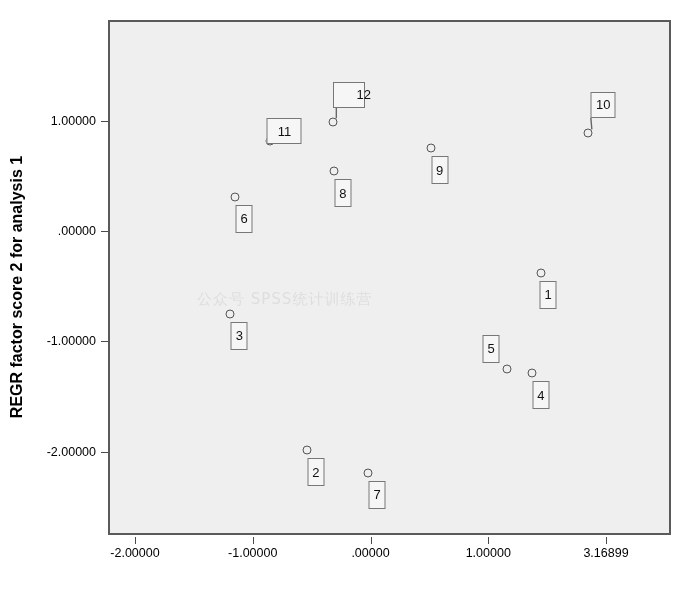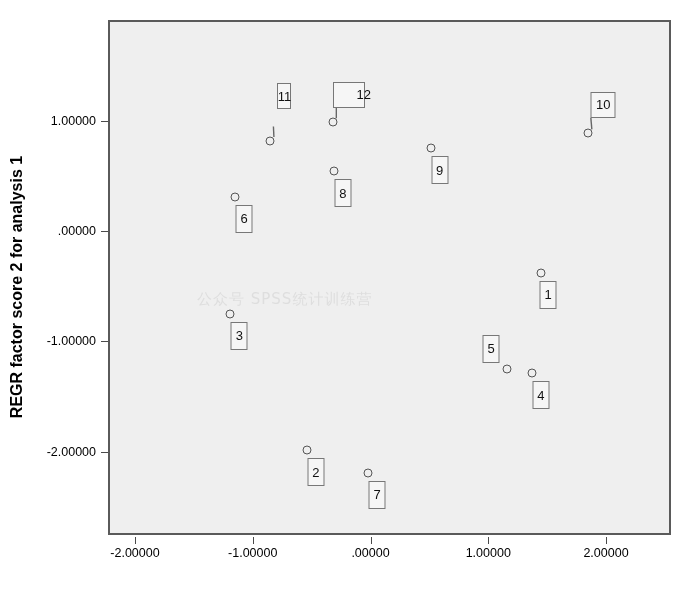--- a/index.html
+++ b/index.html
@@ -101,35 +101,35 @@
       <div class="pt-label" style="left: 548.237px; top: 294.914px; width: 17px; height: 28px;">1</div>
       <div class="pt-label" style="left: 315.915px; top: 472.497px; width: 17px; height: 28px;">2</div>
       <div class="pt-label" style="left: 239.377px; top: 335.725px; width: 17px; height: 28px;">3</div>
       <div class="pt-label" style="left: 540.817px; top: 395.287px; width: 17px; height: 28px;">4</div>
       <div class="pt-label" style="left: 491.09px; top: 348.875px; width: 17px; height: 28px;">5</div>
       <div class="pt-label" style="left: 244.088px; top: 218.807px; width: 17px; height: 28px;">6</div>
       <div class="pt-label" style="left: 377.145px; top: 494.557px; width: 17px; height: 28px;">7</div>
       <div class="pt-label" style="left: 342.998px; top: 193.438px; width: 17px; height: 28px;">8</div>
       <div class="pt-label" style="left: 439.553px; top: 170.275px; width: 17px; height: 28px;">9</div>
       <div class="pt-label" style="left: 603.337px; top: 104.833px; width: 25px; height: 26px;">10</div>
-      <div class="pt-label" style="left: 284.413px; top: 96px; width: 14px; height: 26px;">11</div>
+      <div class="pt-label" style="left: 284.413px; top: 131px; width: 35px; height: 26px;">11</div>
       <div class="pt-label" style="left: 348.82px; top: 94.803px; width: 25px; height: 26px; padding-left: 30px;">12</div>
     </div>
 
   <div id="xticks-layer">
       <div class="tick-x" style="left: 135px;"></div>
       <div class="ticklabel-x" style="left: 135px;">-2.00000</div>
       <div class="tick-x" style="left: 252.75px;"></div>
       <div class="ticklabel-x" style="left: 252.75px;">-1.00000</div>
       <div class="tick-x" style="left: 370.5px;"></div>
       <div class="ticklabel-x" style="left: 370.5px;">.00000</div>
       <div class="tick-x" style="left: 488.25px;"></div>
       <div class="ticklabel-x" style="left: 488.25px;">1.00000</div>
       <div class="tick-x" style="left: 606px;"></div>
-      <div class="ticklabel-x" style="left: 606px;">2.00000</div>
+      <div class="ticklabel-x" style="left: 606px;">3.16899</div>
     </div>
   <div id="yticks-layer">
       <div class="tick-y" style="top: 120.7px;"></div>
       <div class="ticklabel-y" style="top: 120.7px;">1.00000</div>
       <div class="tick-y" style="top: 231px;"></div>
       <div class="ticklabel-y" style="top: 231px;">.00000</div>
       <div class="tick-y" style="top: 341.3px;"></div>
       <div class="ticklabel-y" style="top: 341.3px;">-1.00000</div>
       <div class="tick-y" style="top: 451.6px;"></div>
       <div class="ticklabel-y" style="top: 451.6px;">-2.00000</div>

